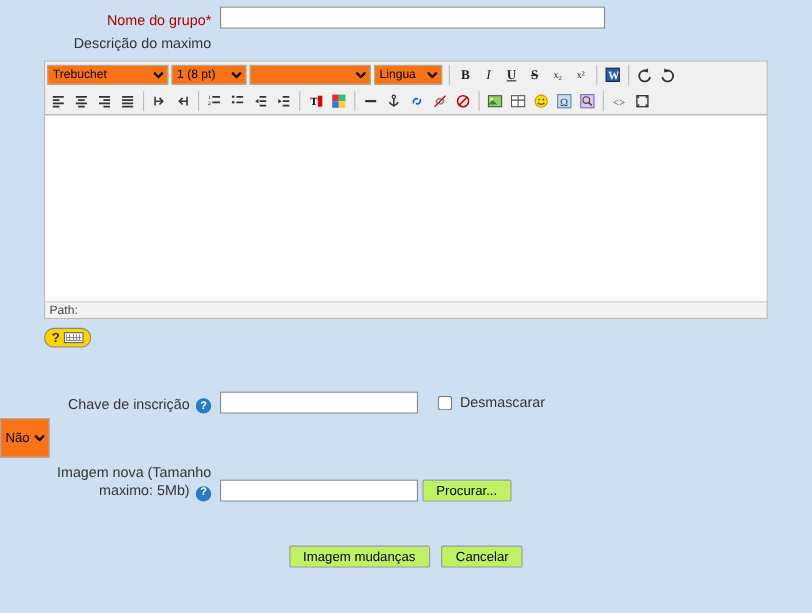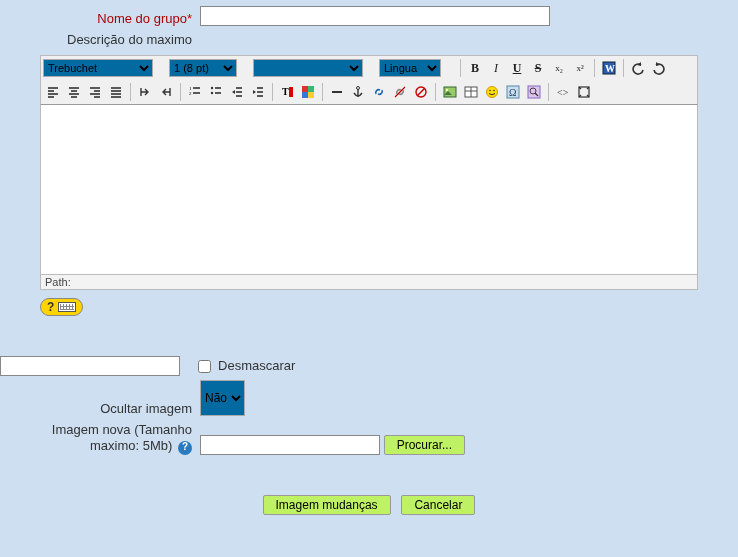--- a/index.html
+++ b/index.html
@@ -61,22 +61,22 @@
     padding: 2px 2px;
     display: flex;
     flex-wrap: wrap;
     align-items: center;
     gap: 1px;
   }
   .tb-select {
     font-size: 11px;
     height: 18px;
     border: 1px solid #aaa;
-    background: #0369a1;
-    margin-right: 15px;
+    background: #f97316;
+    margin-right: 2px;
   }
   .tb-btn {
     width: 20px;
     height: 20px;
     display: inline-flex;
     align-items: center;
     justify-content: center;
     font-size: 12px;
     font-family: Georgia, serif;
     cursor: pointer;
@@ -421,30 +421,33 @@
 
 <span class="toggle-pill">
   <span>?</span>
   <span class="kb-icon"></span>
 </span>
 
 
 <div class="section-lower">
 
   <div class="form-row">
+    <div class="label-col">
+      <span>Chave de inscrição</span>
+      <span class="help-icon">?</span>
+    </div>
     <div class="input-col">
       <input type="text" class="text-input med-input" value="" style="">
       &nbsp;&nbsp;
       <input type="checkbox" class="checkbox" style="">
       <span>Desmascarar</span>
     </div>
   </div>
 
   <div class="form-row">
-    <div class="label-col">Ocultar imagem</div>
     <div class="input-col">
       <select class="tb-select" style="height:36px;font-size:12px;">
         <option>Não</option>
       </select>
     </div>
   </div>
 
   <div class="form-row">
     <div class="label-col" style="line-height:1.25;">
       <span>Imagem nova (Tamanho maximo: 5Mb)</span>

